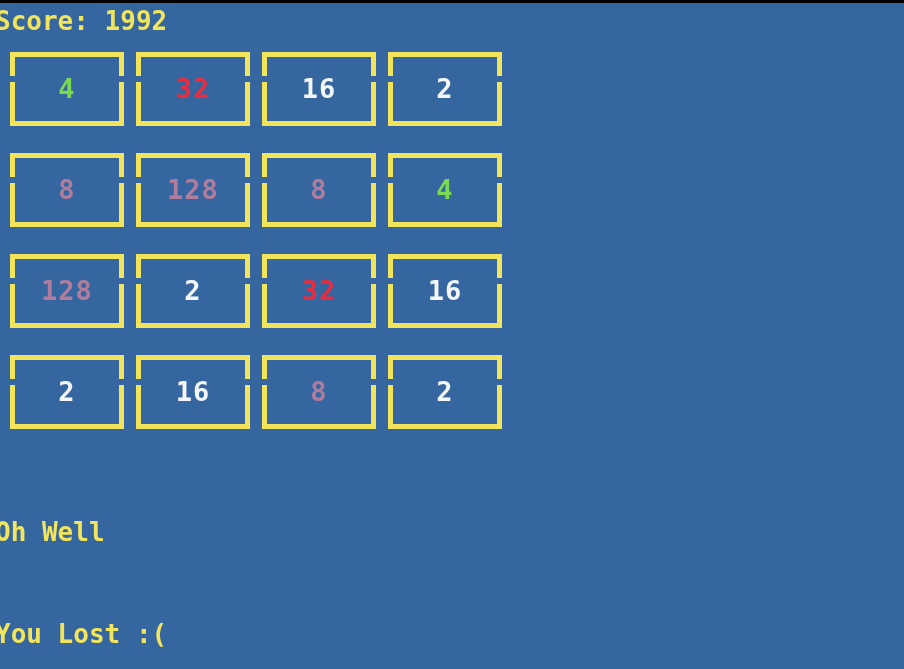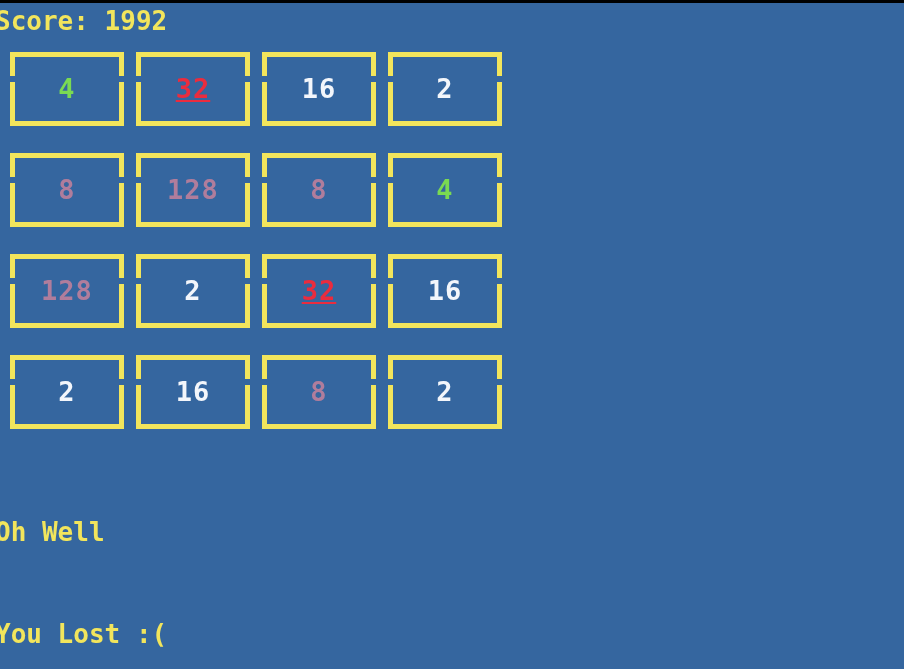--- a/index.html
+++ b/index.html
@@ -117,21 +117,21 @@
     top: 18px;
     text-align: center;
     font-size: 27px;
     line-height: 38px;
     font-weight: bold;
     letter-spacing: 1px;
     white-space: pre;
   }
   .v-white   { color: #f3f6fb; }
   .v-green   { color: #7ada52; }
-  .v-red     { color: #ea2c3e; text-decoration: underline; }
+  .v-red     { color: #ea2c3e; }
   .v-mauve   { color: #b07d9c; }
 
   
   #messages {
     position: absolute;
     left: -5px;
     top: 444px;
     font-size: 26px;
     line-height: 34px;
     font-weight: bold;

